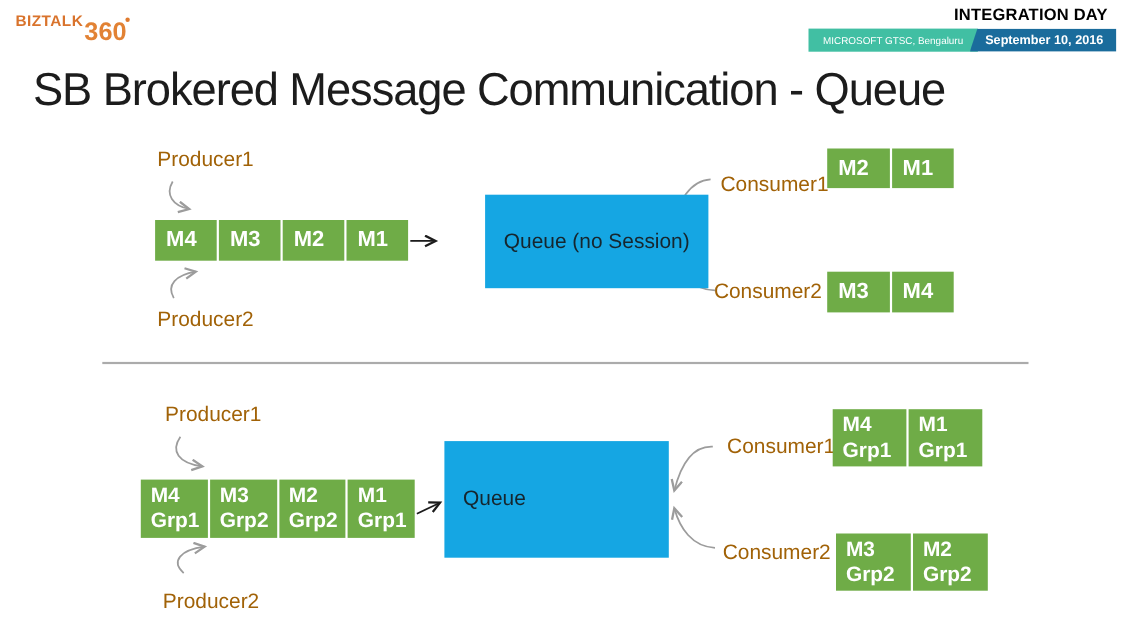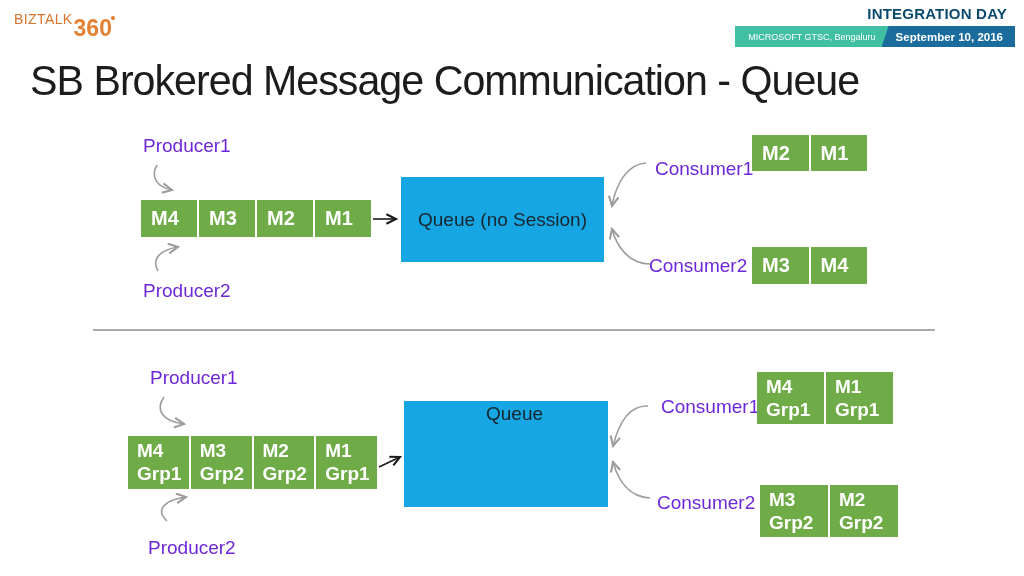--- a/index.html
+++ b/index.html
@@ -7,42 +7,42 @@
     --teal:#41BFA3; --ribbon-blue:#1A6C9C;
   }
   *{box-sizing:border-box; margin:0; padding:0;}
   html,body{width:1024px; height:576px;}
   body{
     position:relative; background:#ffffff; overflow:hidden;
     font-family:"Liberation Sans", sans-serif; color:#3d3d3d;
   }
   
   .logo{position:absolute; left:14px; top:7px; display:flex; align-items:flex-start; white-space:nowrap;}
-  .logo-brand{color:#D9732C; font-weight:normal; font-size:14px; letter-spacing:.4px; margin-top:4px;}
+  .logo-brand{color:#D9732C; font-weight:bold; font-size:14px; letter-spacing:.4px; margin-top:4px;}
   .logo-suffix{position:relative; color:#E28234; font-size:23px; font-weight:600; line-height:1; margin-left:1px;margin-top:10px;}
   .logo-dot{position:absolute; right:-3px; top:-1px; width:4px; height:4px; border-radius:50%; background:var(--orange);}
-  .event-title{position:absolute; top:5px; right:17px; font-size:15px; font-weight:bold; color:#0c4a6e; letter-spacing:.2px;}
+  .event-title{position:absolute; top:5px; right:17px; font-size:15px; font-weight:bold; color:#000000; letter-spacing:.2px;}
   .ribbon{position:absolute; top:26px; right:9px; height:21px; display:flex; align-items:stretch;}
   .ribbon-venue{background:var(--teal); color:#fff; font-size:9px; display:flex; align-items:center; padding:0 13px 0 13px;}
   .ribbon-date{background:var(--ribbon-blue); color:#fff; font-size:11.5px; display:flex; align-items:center;
     padding:0 12px 0 14px; clip-path:polygon(7px 0,100% 0,100% 100%,0 100%); margin-left:-7px;font-weight:bold;}
   
   .slide-title{position:absolute; left:30px; top:57px; font-size:42px; font-weight:300; color:#1c1c1c;
     letter-spacing:-1px; white-space:nowrap; transform:scaleX(.98); transform-origin:left center;}
   
-  .lbl{position:absolute; font-size:19px; color:#6d28d9; white-space:nowrap;}
+  .lbl{position:absolute; font-size:19px; color:#a16207; white-space:nowrap;}
   .msg-row{position:absolute; display:grid; gap:2px;}
   .cell{background:var(--green); color:#fff; font-weight:bold; font-size:20px;
     display:flex; align-items:center; padding-left:10px;}
   .cell2{background:var(--green); color:#fff; font-weight:bold; font-size:19px;
     line-height:23px; padding:3px 0 0 9px;}
   .cell2 span{display:block;}
   .queue{position:absolute; background:var(--blue); color:#16262e; font-size:19px;}
-  .queue-center{display:flex; align-items:center; justify-content:center;}
-  .queue-left{display:flex; flex-direction:row; justify-content:center; padding-left:17px; line-height:26px;}
+  .queue-center{display:flex; align-items:center; justify-content:center;margin-left:40px;}
+  .queue-left{display:flex; flex-direction:column; justify-content:center; padding-left:17px; line-height:26px;}
   .divider{position:absolute; left:93px; top:329px; width:842px; height:2px; background:#ababab;}
   .arrows{position:absolute; left:0; top:0; pointer-events:none;}
 </style>
 </head>
 <body>
 
 <div class="logo">
   <span class="logo-brand">BIZTALK</span>
   <span class="logo-suffix"><span>360</span><span class="logo-dot"></span></span>
 </div>

